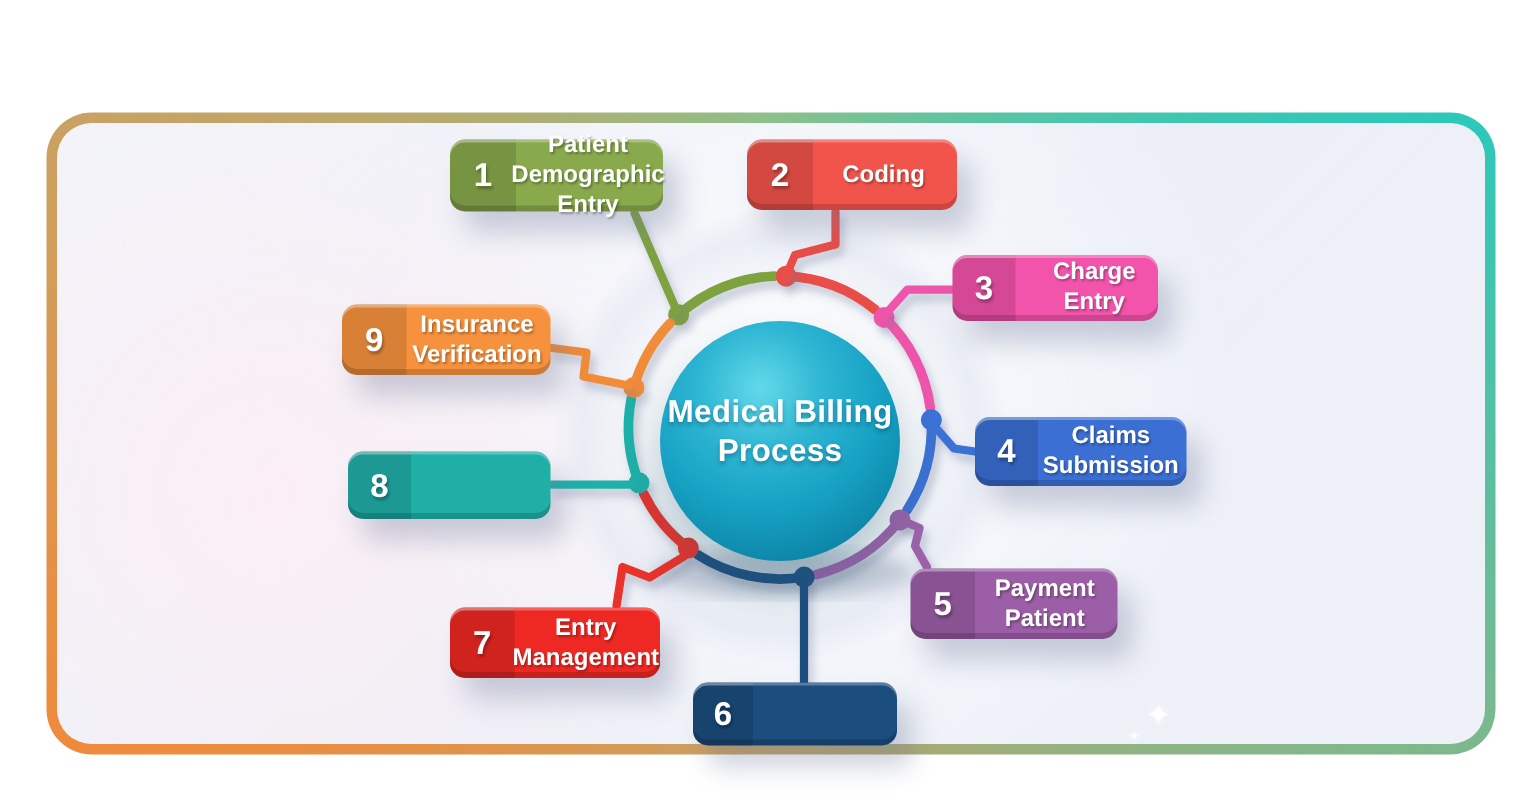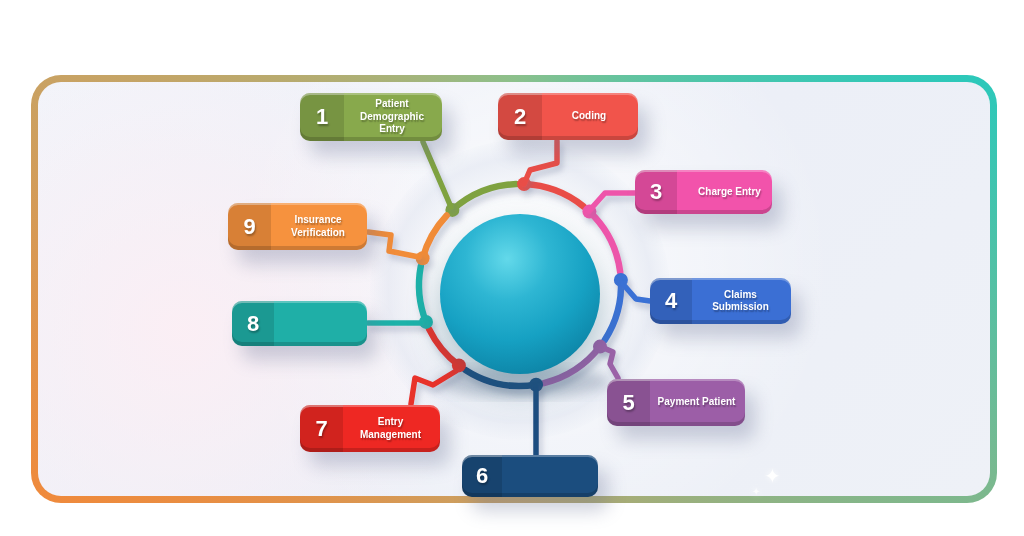--- a/index.html
+++ b/index.html
@@ -44,21 +44,21 @@
     background:rgba(0,0,0,0.12);display:flex;align-items:center;justify-content:center;
     box-shadow:inset 0 2px 0 rgba(255,255,255,0.18);
   }
   .step-num{
     color:#ffffff;font-weight:bold;font-size:22px;
     text-shadow:1px 2px 2px rgba(0,0,0,0.30);
   }
   .step-label{
     position:absolute;top:0;bottom:0;right:2px;
     display:flex;align-items:center;justify-content:center;text-align:center;
-    color:#ffffff;font-weight:bold;font-size:10px;line-height:1.25;
+    color:#ffffff;font-weight:bold;font-size:16px;line-height:1.25;
     text-shadow:1px 1.5px 1.5px rgba(0,0,0,0.30);padding:0 6px;
   }
   .sparkle{position:absolute;color:#ffffff;text-shadow:0 0 6px rgba(255,255,255,0.9);}
 </style>
 </head>
 <body>
 
 <div id="stage">
   <div id="frame" style="background: conic-gradient(rgb(140, 192, 139) 0deg, rgb(44, 200, 186) 66deg, rgb(125, 184, 141) 114deg, rgb(196, 164, 104) 180deg, rgb(239, 138, 60) 246deg, rgb(201, 162, 99) 294deg, rgb(140, 192, 139) 360deg);">
     <div id="panel"></div>
@@ -103,20 +103,22 @@
         <polyline points="650,301 636,299 622,283" fill="none" stroke="#3b72d6" stroke-width="5.5" stroke-linecap="round" stroke-linejoin="round"></polyline>
         <polyline points="599,346 613,352 610,364 618,378" fill="none" stroke="#9c62a8" stroke-width="5.5" stroke-linecap="round" stroke-linejoin="round"></polyline>
         <polyline points="536,386 536,456" fill="none" stroke="#1c4d80" stroke-width="5.5" stroke-linecap="round" stroke-linejoin="round"></polyline>
         <polyline points="456,371 433,385 415,378 411,404" fill="none" stroke="#e8312b" stroke-width="5.5" stroke-linecap="round" stroke-linejoin="round"></polyline>
         <polyline points="368,323 421,323" fill="none" stroke="#1fb2a9" stroke-width="5.5" stroke-linecap="round" stroke-linejoin="round"></polyline>
         <polyline points="368,232 391,235 389,251 419,257" fill="none" stroke="#f18c37" stroke-width="5.5" stroke-linecap="round" stroke-linejoin="round"></polyline>
       </g>
   </svg>
 
   <div id="center-sphere"></div>
+  <div id="center-title">Medical Billing
+Process</div>
 
   <div id="boxes">
       <div class="step-box" style="left: 300px; top: 93px; width: 142px; height: 48px; background: rgb(136, 169, 76);">
         <div class="step-strip" style="width: 44px;">
           <span class="step-num">1</span>
         </div>
         <div class="step-label" style="left: 44px;">Patient Demographic Entry</div>
       </div>
       <div class="step-box" style="left: 498px; top: 93px; width: 140px; height: 47px; background: rgb(241, 84, 75);">
         <div class="step-strip" style="width: 44px;">

